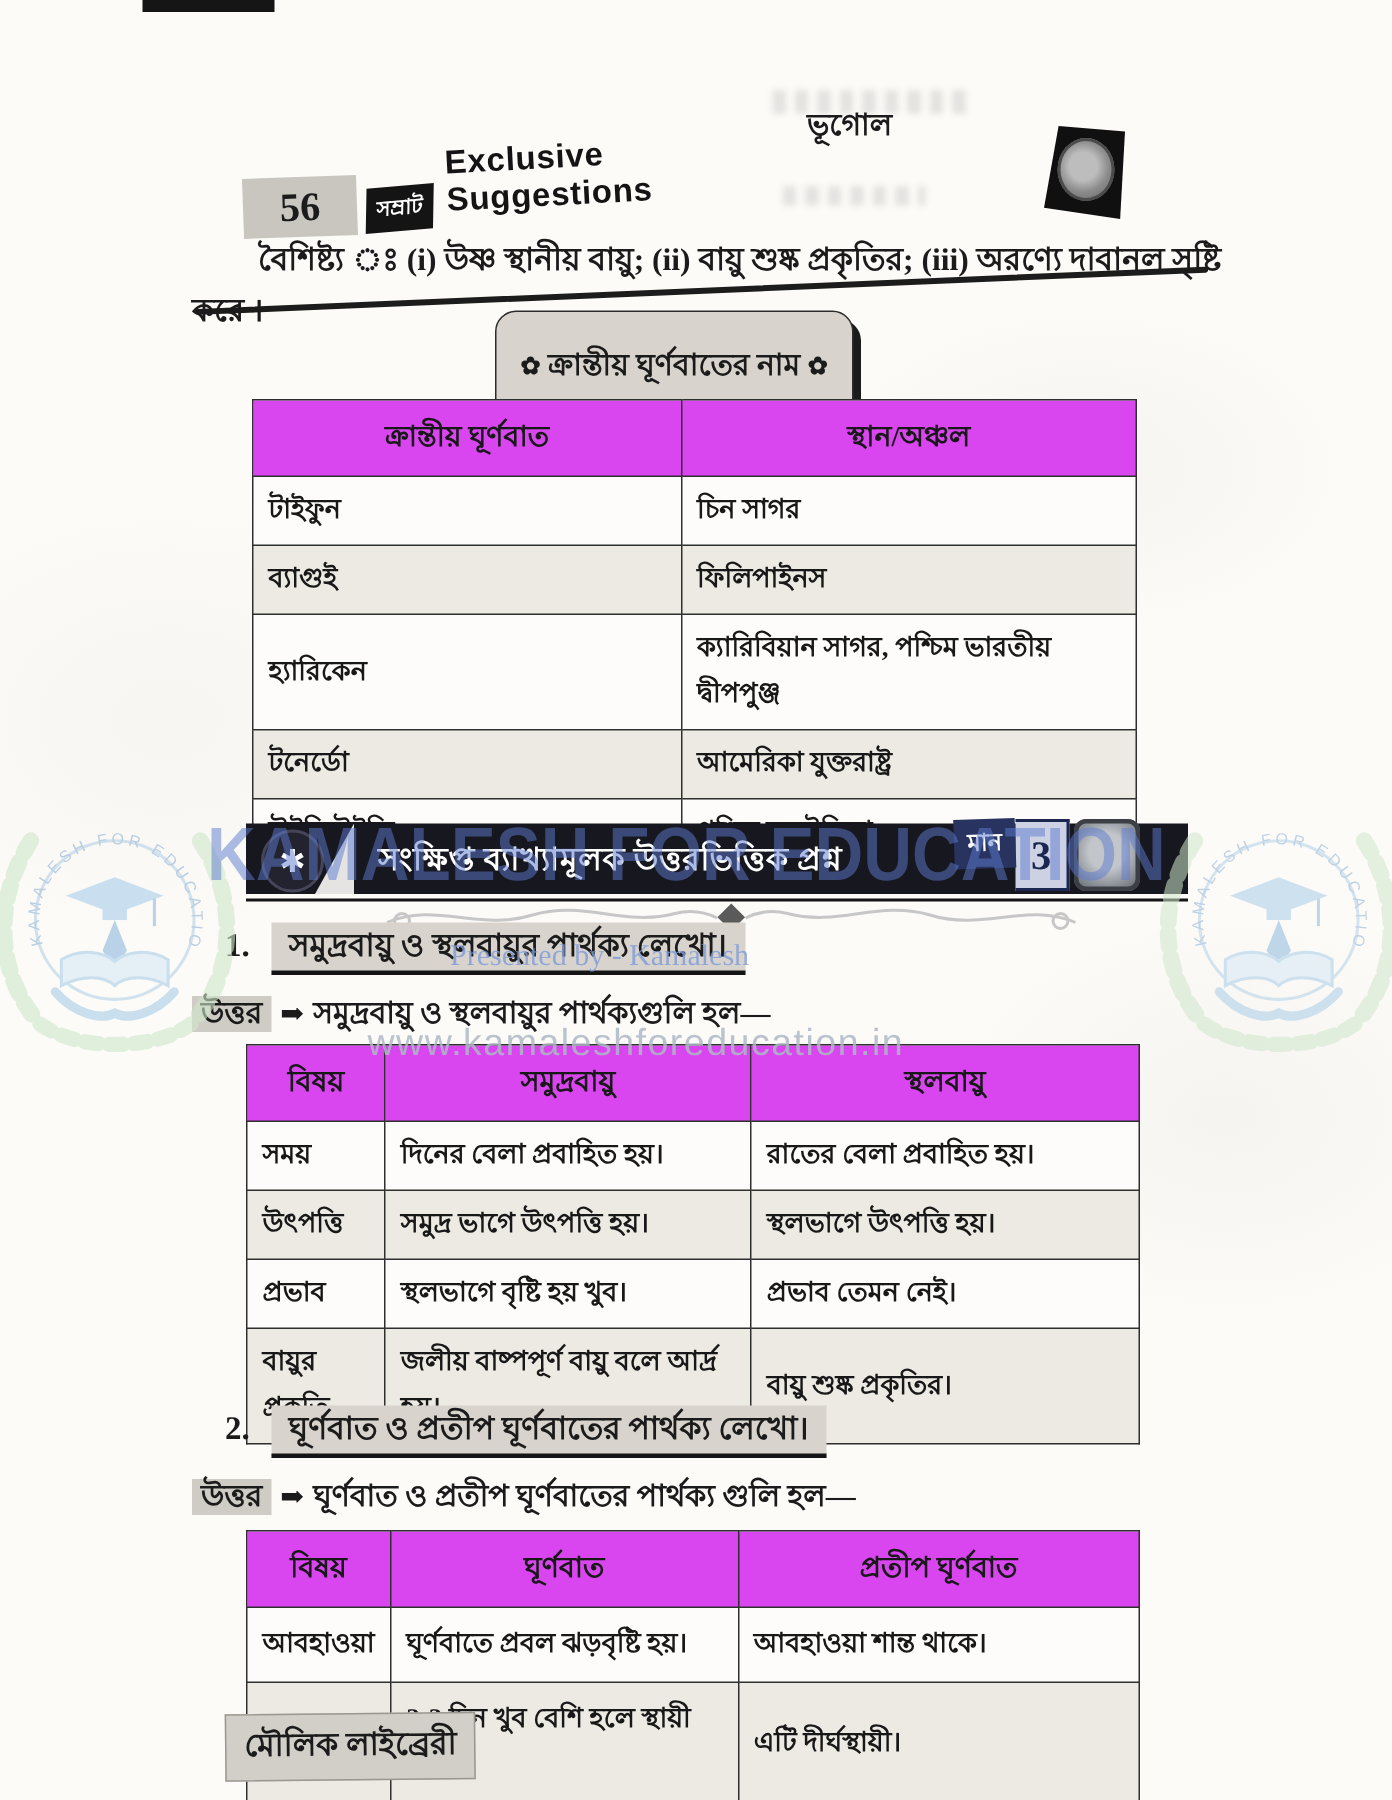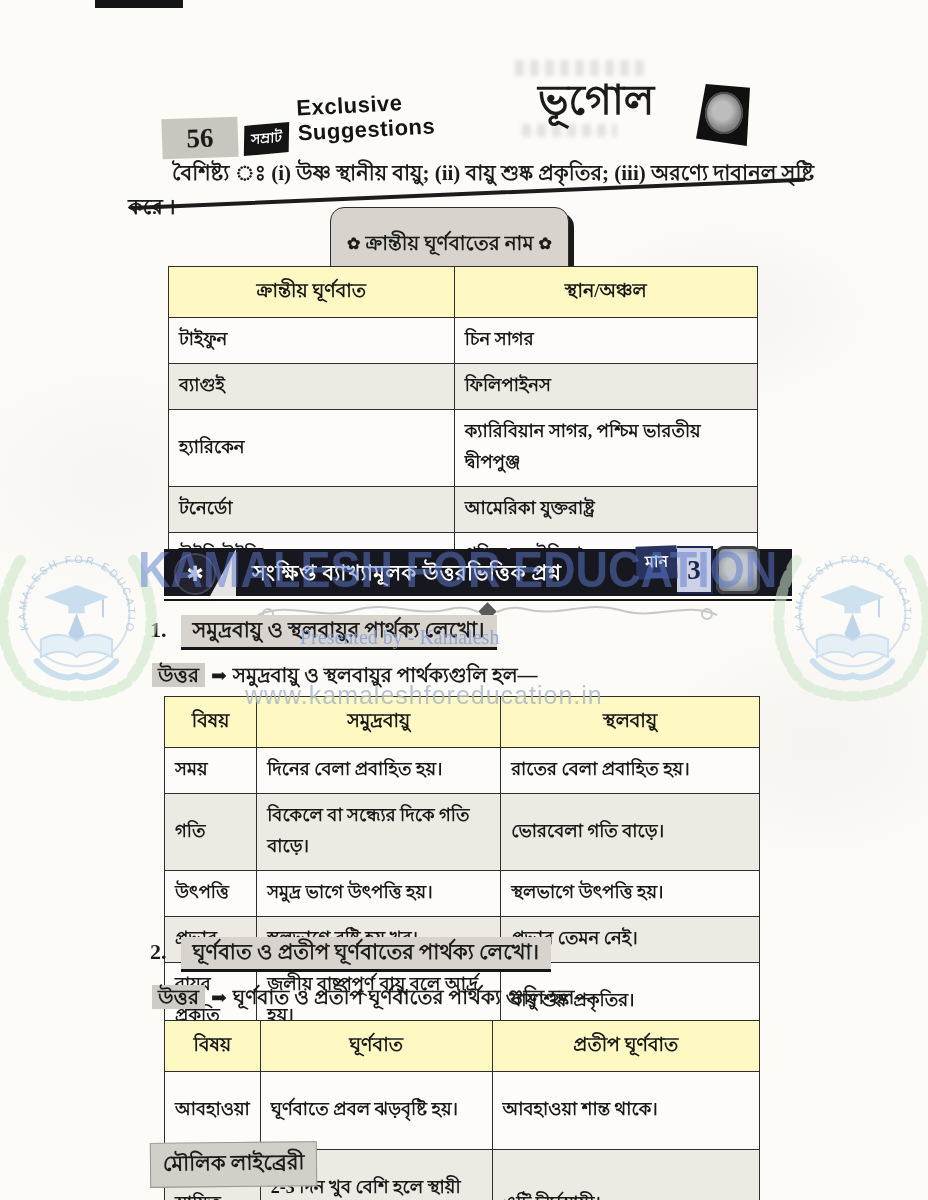--- a/index.html
+++ b/index.html
@@ -17,44 +17,44 @@
   
   .corner-bar{left:95px;top:0;width:88px;height:8px;background:#151515;}
   .page-num{left:162px;top:118px;width:76px;height:40px;background:#c9c6c0;
     text-align:center;line-height:40px;font-size:27px;font-weight:bold;transform:rotate(-2deg);}
   .brand-tag{left:244px;top:124px;background:#141414;color:#fff;
     font-family:"Liberation Sans","DejaVu Sans",sans-serif;font-size:14px;font-weight:bold;
     padding:3px 7px;transform:rotate(-5deg) skewX(-6deg);}
   .brand-text{left:297px;top:92px;font-family:"Liberation Sans","DejaVu Sans",sans-serif;
     font-size:22px;font-weight:900;line-height:25px;letter-spacing:.5px;color:#141414;
     transform:rotate(-3deg);}
-  .subject{left:538px;top:68px;font-size:41px;font-weight:bold;}
+  .subject{left:538px;top:68px;font-size:20px;font-weight:bold;}
   .hdr-icon{left:696px;top:84px;width:54px;height:62px;background:#101010;
     clip-path:polygon(18% 0,100% 6%,94% 100%,0 88%);}
   .hdr-icon .coin{position:absolute;left:9px;top:8px;width:38px;height:42px;border-radius:50%;
     background:radial-gradient(circle at 45% 45%, #bdbdbd 0 30%, #8b8b8b 55%, #5f5f5f 100%);
     box-shadow:inset 0 0 0 2px #4c4c4c;}
   .hdr-rule{left:130px;top:206px;width:676px;height:4px;background:#1c1c1c;
     transform:rotate(-2.4deg);transform-origin:left center;border-radius:2px;}
   .intro{left:128px;top:156px;width:690px;font-size:21px;font-weight:bold;line-height:34px;
     text-indent:44px;}
   
   .topic-box{left:330px;top:207px;background:#d8d4cd;border:1.6px solid #2c2c2c;border-radius:14px;
     padding:20px 16px;font-size:20px;font-weight:bold;box-shadow:5px 6px 0 #1a1a1a;white-space:nowrap;}
   .topic-box .decor{font-size:16px;vertical-align:1px;}
   
   .tbl{border-collapse:collapse;width:100%;background:#fdfcfa;}
   .tbl th,.tbl td{border:1.8px solid #2f2f2f;color:#181818;}
-  .tbl th{background:#fef9c3;font-size:19px;font-weight:bold;padding:9px 6px;text-align:center;}
+  .tbl th{background:#d946ef;font-size:19px;font-weight:bold;padding:9px 6px;text-align:center;}
   .tbl td{font-size:18px;font-weight:bold;padding:7px 10px;text-align:left;}
   .tbl tbody tr:nth-child(even) td{background:#edeae4;}
   .tbl1-wrap{left:168px;top:266px;width:590px;}
   .tbl2-wrap{left:164px;top:696px;width:596px;}
   .tbl3-wrap{left:164px;top:1020px;width:596px;}
-  .tbl3-wrap td{padding:23px 10px;}
+  .tbl3-wrap td{padding:9px 10px;}
   
   .banner{left:164px;top:549px;width:628px;height:47px;background:#17171f;
     box-shadow:0 3px 0 #fcfbf8, 0 5px 0 #151515;}
   .banner-icon{position:absolute;left:10px;top:4px;width:38px;height:38px;border-radius:50%;
     background:#23232f;border:2px solid #45455a;color:#fff;text-align:center;line-height:38px;
     font-size:21px;}
   .banner-notch{position:absolute;left:46px;top:0;width:26px;height:47px;background:#fcfbf8;
     clip-path:polygon(0 100%,100% 0,100% 100%);opacity:.9;}
   .banner-title{position:absolute;left:88px;top:8px;color:#ffffff;font-size:21px;font-weight:bold;
     letter-spacing:.5px;white-space:nowrap;}
@@ -73,21 +73,21 @@
   .wm-presented{left:300px;top:626px;font-size:20px;color:#7f9cd9;opacity:.8;z-index:5;white-space:nowrap;}
   .wm-url{left:245px;top:681px;font-family:"Liberation Sans","DejaVu Sans",sans-serif;
     font-size:25px;color:#aeb9c6;opacity:.85;z-index:5;letter-spacing:1px;white-space:nowrap;}
   .logo{width:178px;height:178px;z-index:4;}
   .logo-left{left:-12px;top:532px;opacity:.6;}
   .logo-right{left:764px;top:532px;opacity:.55;}
   
   .q-line{font-size:21px;font-weight:bold;white-space:nowrap;z-index:2;}
   .q-num{margin-right:14px;font-size:22px;}
   .q-text{background:#d8d4cd;padding:3px 12px 5px;border-bottom:3px solid #151515;}
-  .ans-line{font-size:20px;font-weight:bold;white-space:nowrap;margin-left:24px;}
+  .ans-line{font-size:20px;font-weight:bold;white-space:nowrap;}
   .ans-label{background:#cfccc5;padding:1px 6px;}
   .ans-arrow{margin:0 6px;font-size:19px;}
   .q1{left:150px;top:614px;}
   .ans1{left:128px;top:660px;}
   .q2{left:150px;top:936px;}
   .ans2{left:128px;top:982px;}
   .flourish{left:250px;top:597px;z-index:1;}
   
   .footer-label{left:150px;top:1142px;background:#d2cfc8;border:1px solid #9a978f;
     padding:4px 12px;font-size:21px;font-weight:bold;transform:rotate(-.6deg);}
@@ -206,25 +206,20 @@
           <th>বিষয়</th>
           <th>সমুদ্রবায়ু</th>
           <th>স্থলবায়ু</th>
         </tr>
       </thead>
       <tbody>
         <tr>
           <td>সময়</td>
           <td>দিনের বেলা প্রবাহিত হয়।</td>
           <td>রাতের বেলা প্রবাহিত হয়।</td>
-          </tr>
-        <tr>
-          <td>গতি</td>
-          <td>বিকেলে বা সন্ধ্যের দিকে গতি বাড়ে।</td>
-          <td>ভোরবেলা গতি বাড়ে।</td>
           </tr>
         <tr>
           <td>উৎপত্তি</td>
           <td>সমুদ্র ভাগে উৎপত্তি হয়।</td>
           <td>স্থলভাগে উৎপত্তি হয়।</td>
           </tr>
         <tr>
           <td>প্রভাব</td>
           <td>স্থলভাগে বৃষ্টি হয় খুব।</td>
           <td>প্রভাব তেমন নেই।</td>

